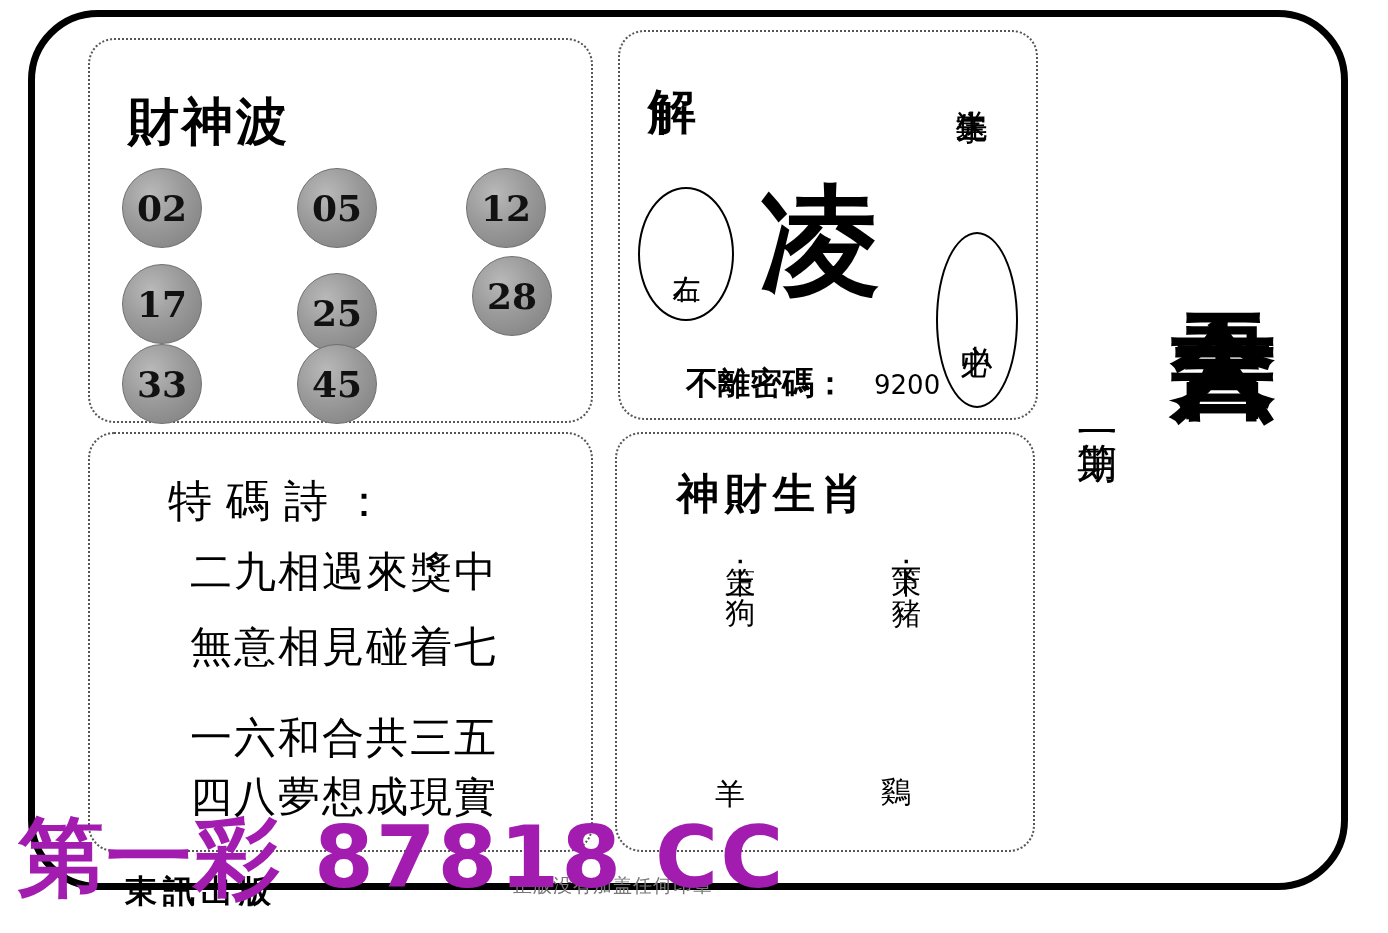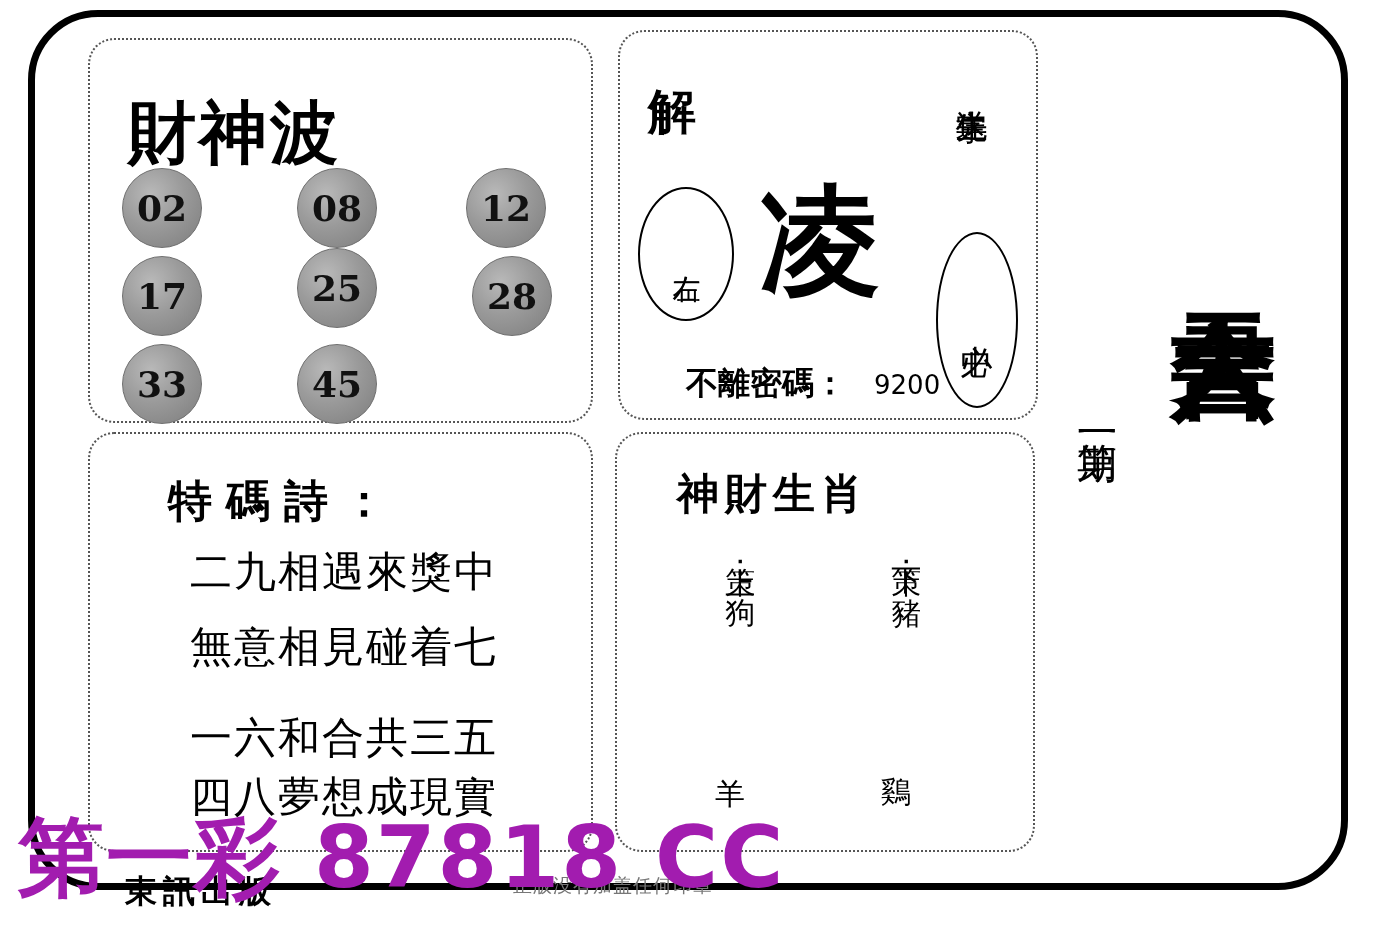--- a/index.html
+++ b/index.html
@@ -40,21 +40,21 @@
   #panel-caishenbo {
     left: 88px;
     top: 38px;
     width: 505px;
     height: 385px;
   }
   #caishenbo-title {
     position: absolute;
     left: 38px;
     top: 48px;
-    font-size: 68px;
+    font-size: 51px;
     font-weight: bold;
     letter-spacing: 3px;
     font-family: "DejaVu Serif", "Liberation Serif", serif;
   }
   .ball-grid {
     position: absolute;
     left: 22px;
     top: 128px;
     width: 470px;
     height: 245px;
@@ -158,21 +158,21 @@
     left: 88px;
     top: 432px;
     width: 505px;
     height: 420px;
   }
   #poem-title {
     position: absolute;
     left: 78px;
     top: 38px;
     font-size: 44px;
-    font-weight: bold;
+    font-weight: normal;
     letter-spacing: 14px;
     text-align: center;
   }
   .poem-line {
     position: absolute;
     left: 44px;
     width: 420px;
     text-align: center;
     font-size: 42px;
     letter-spacing: 2px;
@@ -265,24 +265,24 @@
 </style>
 </head>
 <body>
 
 <div id="outer-frame"></div>
 
 <div class="panel" id="panel-caishenbo">
   <div id="caishenbo-title">財神波</div>
   <div class="ball-grid">
     <div class="ball" style="left:10px;  top:0px;">02</div>
-    <div class="ball" style="left:185px; top:0px;">08</div>
+    <div class="ball" style="left:185px; top:0px;">05</div>
     <div class="ball" style="left:354px; top:0px;">12</div>
-    <div class="ball" style="left:10px;  top:88px;">17</div>
-    <div class="ball" style="left:185px; top:80px;">25</div>
+    <div class="ball" style="left:10px;  top:96px;">17</div>
+    <div class="ball" style="left:185px; top:105px;">25</div>
     <div class="ball" style="left:360px; top:88px;">28</div>
     <div class="ball" style="left:10px;  top:176px;">33</div>
     <div class="ball" style="left:185px; top:176px;">45</div>
   </div>
 </div>
 
 <div class="panel" id="panel-jie">
   <div id="jie-char">解</div>
 
   <div id="zuoyou-ellipse">

